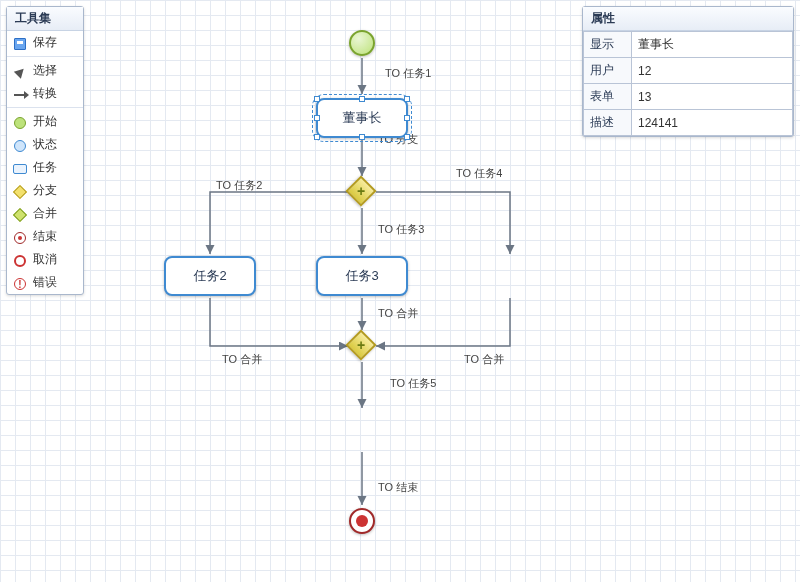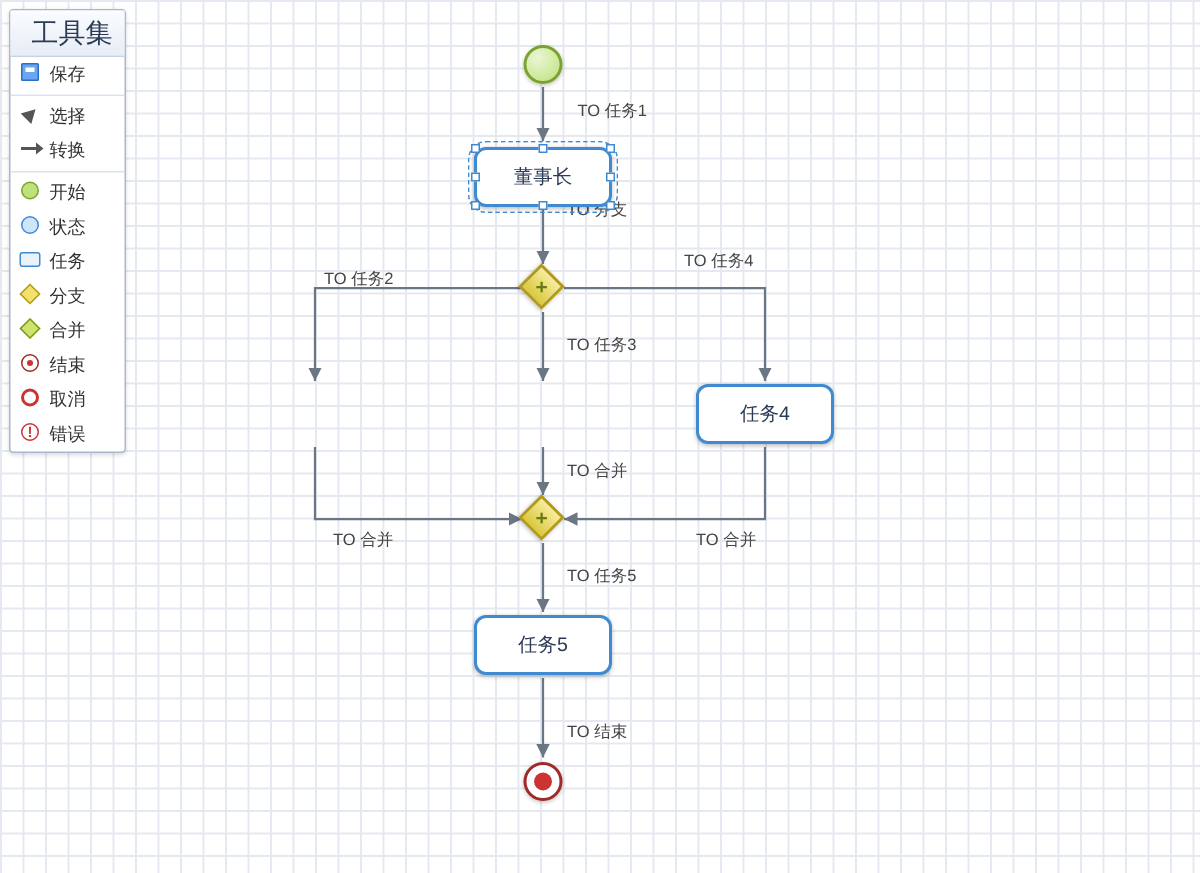--- a/index.html
+++ b/index.html
@@ -27,29 +27,28 @@
     position: absolute;
     background: #fff;
     border: 1px solid #a9b7cc;
     border-radius: 3px;
     box-shadow: 0 1px 3px rgba(0,0,0,0.15);
   }
   .panel-header {
     background: linear-gradient(#fafcff, #e7edf6);
     border-bottom: 1px solid #c7d3e4;
     padding: 3px 8px;
-    font-weight: normal;
-    font-size: 18px;
+    font-weight: bold;
+    font-size: 12px;
     color: #2b3b55;
-    text-align: right;
   }
   .toolbox { left: 6px; top: 6px; width: 78px; }
   .toolbox .item {
     display: flex;
-    align-items: flex-start;
+    align-items: flex-end;
     gap: 6px;
     padding: 3px 6px;
     cursor: pointer;
   }
   .toolbox .divider { height: 0; border-top: 1px solid #dbe2ee; margin: 2px 0; }
   .ico { width: 14px; height: 14px; display:flex; align-items:center; justify-content:center; }
 
   
   .disk { width:12px;height:12px;background:#6aa6ef;border:1px solid #2d6fc5;position:relative;border-radius:1px;}
   .disk::after{content:"";position:absolute;inset:2px 2px 5px 2px;background:#fff;}
@@ -181,20 +180,43 @@
       <span>取消</span>
     </div>
     <div class="item">
       <span class="ico">
           <span class="dot-err">!</span>
         </span>
       <span>错误</span>
     </div>
   </div>
 
+  <div class="panel props">
+    <div class="panel-header">属性</div>
+    <table>
+      <tbody>
+          <tr>
+        <td class="key">显示</td>
+        <td>董事长</td>
+      </tr>
+      <tr>
+        <td class="key">用户</td>
+        <td>12</td>
+      </tr>
+      <tr>
+        <td class="key">表单</td>
+        <td>13</td>
+      </tr>
+      <tr>
+        <td class="key">描述</td>
+        <td>124141</td>
+      </tr>
+    </tbody>
+      </table>
+  </div>
 
   <svg width="800" height="582" style="position:absolute;left:0;top:0;pointer-events:none">
     <defs>
       <marker id="ah" markerWidth="8" markerHeight="8" refX="6" refY="3" orient="auto">
         <path d="M0,0 L6,3 L0,6 Z" fill="#6b7684"></path>
       </marker>
     </defs>
     <g stroke="#6b7684" stroke-width="1.5" fill="none" marker-end="url(#ah)">
 
       <path d="M362,58 L362,94"></path>
@@ -220,48 +242,48 @@
   </svg>
 
   <div class="lbl" style="left:385px;top:66px">TO 任务1</div>
   <div class="lbl" style="left:378px;top:132px">TO 分支</div>
   <div class="lbl" style="left:216px;top:178px">TO 任务2</div>
   <div class="lbl" style="left:378px;top:222px">TO 任务3</div>
   <div class="lbl" style="left:456px;top:166px">TO 任务4</div>
   <div class="lbl" style="left:378px;top:306px">TO 合并</div>
   <div class="lbl" style="left:222px;top:352px">TO 合并</div>
   <div class="lbl" style="left:464px;top:352px">TO 合并</div>
-  <div class="lbl" style="left:378px;top:376px">TO 任务5</div>
+  <div class="lbl" style="left:390px;top:376px">TO 任务5</div>
   <div class="lbl" style="left:378px;top:480px">TO 结束</div>
 
   <div class="shape start-node" style="left:349px;top:30px"></div>
 
   <div class="shape task selected" style="left:316px;top:98px">
     <span>董事长</span>
     <span class="handle" style="left:-4px;top:-4px"></span>
     <span class="handle" style="right:-4px;top:-4px"></span>
     <span class="handle" style="left:-4px;bottom:-4px"></span>
     <span class="handle" style="right:-4px;bottom:-4px"></span>
     <span class="handle" style="left:calc(50% - 3px);top:-4px"></span>
     <span class="handle" style="left:calc(50% - 3px);bottom:-4px"></span>
     <span class="handle" style="left:-4px;top:calc(50% - 3px)"></span>
     <span class="handle" style="right:-4px;top:calc(50% - 3px)"></span>
   </div>
 
   <div class="shape gateway" style="left:350px;top:180px">
     <span class="plus">+</span>
   </div>
 
-  <div class="shape task" style="left:464px;top:256px">
-    <span>任务4</span>
+  <div class="shape task" style="left:164px;top:256px">
+    <span>任务2</span>
+  </div>
+  <div class="shape task" style="left:316px;top:256px">
+    <span>任务3</span>
   </div>
 
   <div class="shape gateway" style="left:350px;top:334px">
     <span class="plus">+</span>
   </div>
 
-  <div class="shape task" style="left:316px;top:410px">
-    <span>任务5</span>
-  </div>
 
   <div class="shape end-node" style="left:349px;top:508px"></div>
 
 </div>
 
 </body></html>

